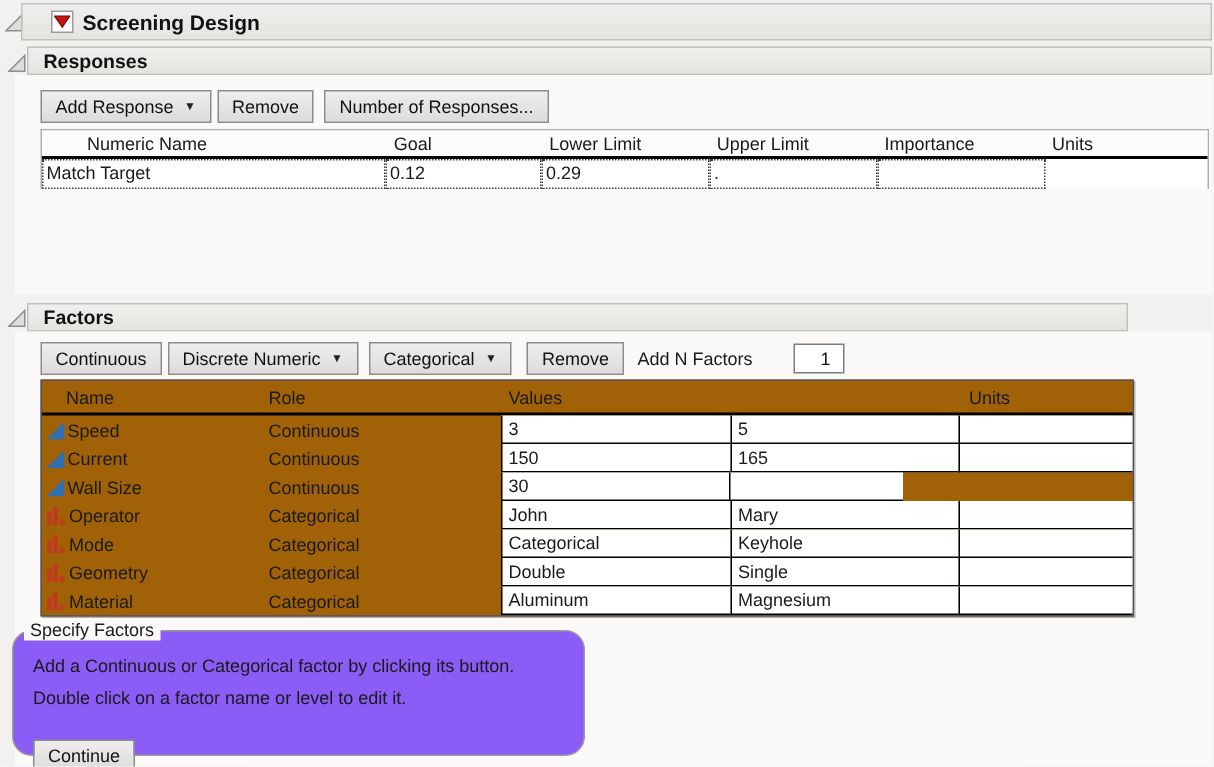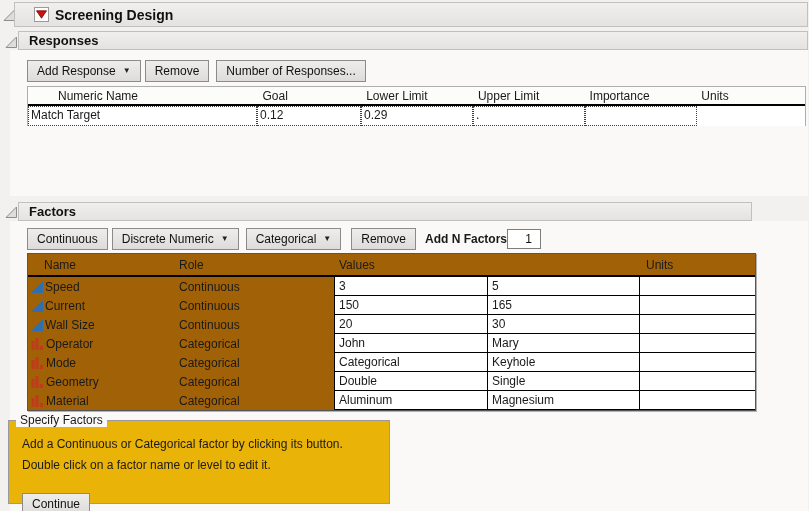--- a/index.html
+++ b/index.html
@@ -79,22 +79,22 @@
   .f-row .fv2{width:152px;}
   .f-row .fu{width:116px;}
   
   .n-input{
     width:34px;height:20px;box-sizing:border-box;border:1px solid #7d7d7d;
     background:#fff;text-align:right;padding:0 8px 0 2px;font-size:12px;
     font-family:"Liberation Sans", sans-serif;color:#111;
   }
   
   .group{
-    box-sizing:border-box;border:1px solid #9a9a9a;border-radius:0;
-    background:#eab308;
+    box-sizing:border-box;border:1px solid #9a9a9a;border-radius:13px;
+    background:#8b5cf6;
   }
   .group-legend{
     position:absolute;top:-8px;left:7px;background:#faf9f8;
     padding:0 4px;font-size:12px;color:#1a1a1a;white-space:nowrap;
   }
   .group-text{padding:13px 0 0 13px;line-height:21px;}
   .red-tri-btn{
     width:15px;height:15px;box-sizing:border-box;background:#fff;
     border:1px solid #9a9a9a;display:flex;align-items:center;justify-content:center;
   }
@@ -180,21 +180,21 @@
     <span>Discrete Numeric</span>
     <span class="dd">▼</span>
   </button>
   <button class="btn" style="margin-right:10px;">
     <span>Categorical</span>
     <span class="dd">▼</span>
   </button>
   <button class="btn" style="margin-right:9px;">
     <span>Remove</span>
   </button>
-  <span style="margin-right:0;font-weight:bold;">Add N Factors</span>
+  <span style="margin-right:27px;">Add N Factors</span>
   <input class="n-input" value="1" style="">
 </div>
 
 <div class="ft abs" style="left:27px;top:253px;width:729px;">
   <div class="ft-head">
     <span>Name</span>
     <span>Role</span>
     <span>Values</span>
     <span>Units</span>
   </div>
@@ -229,21 +229,20 @@
 
   <div class="f-row">
     <span class="fname">
       <svg class="icon-continuous" width="12" height="12" viewBox="0 0 12 12">
         <polygon points="0,12 12,12 12,0" fill="#2f6fad"></polygon>
       </svg>
 
       <span class="fname-text">Wall Size</span>
     </span>
     <span class="frole">Continuous</span>
-    <span class="fv fv1">20</span>
     <span class="fv fv2">30</span>
     <span class="fv fu"></span>
   </div>
 
   <div class="f-row">
     <span class="fname">
 
       <svg class="icon-categorical" width="13" height="13" viewBox="0 0 13 13">
         <rect x="0.5" y="4" width="3" height="9" fill="#c03a1e"></rect>
         <rect x="4.5" y="1" width="3" height="12" fill="#c03a1e"></rect>

